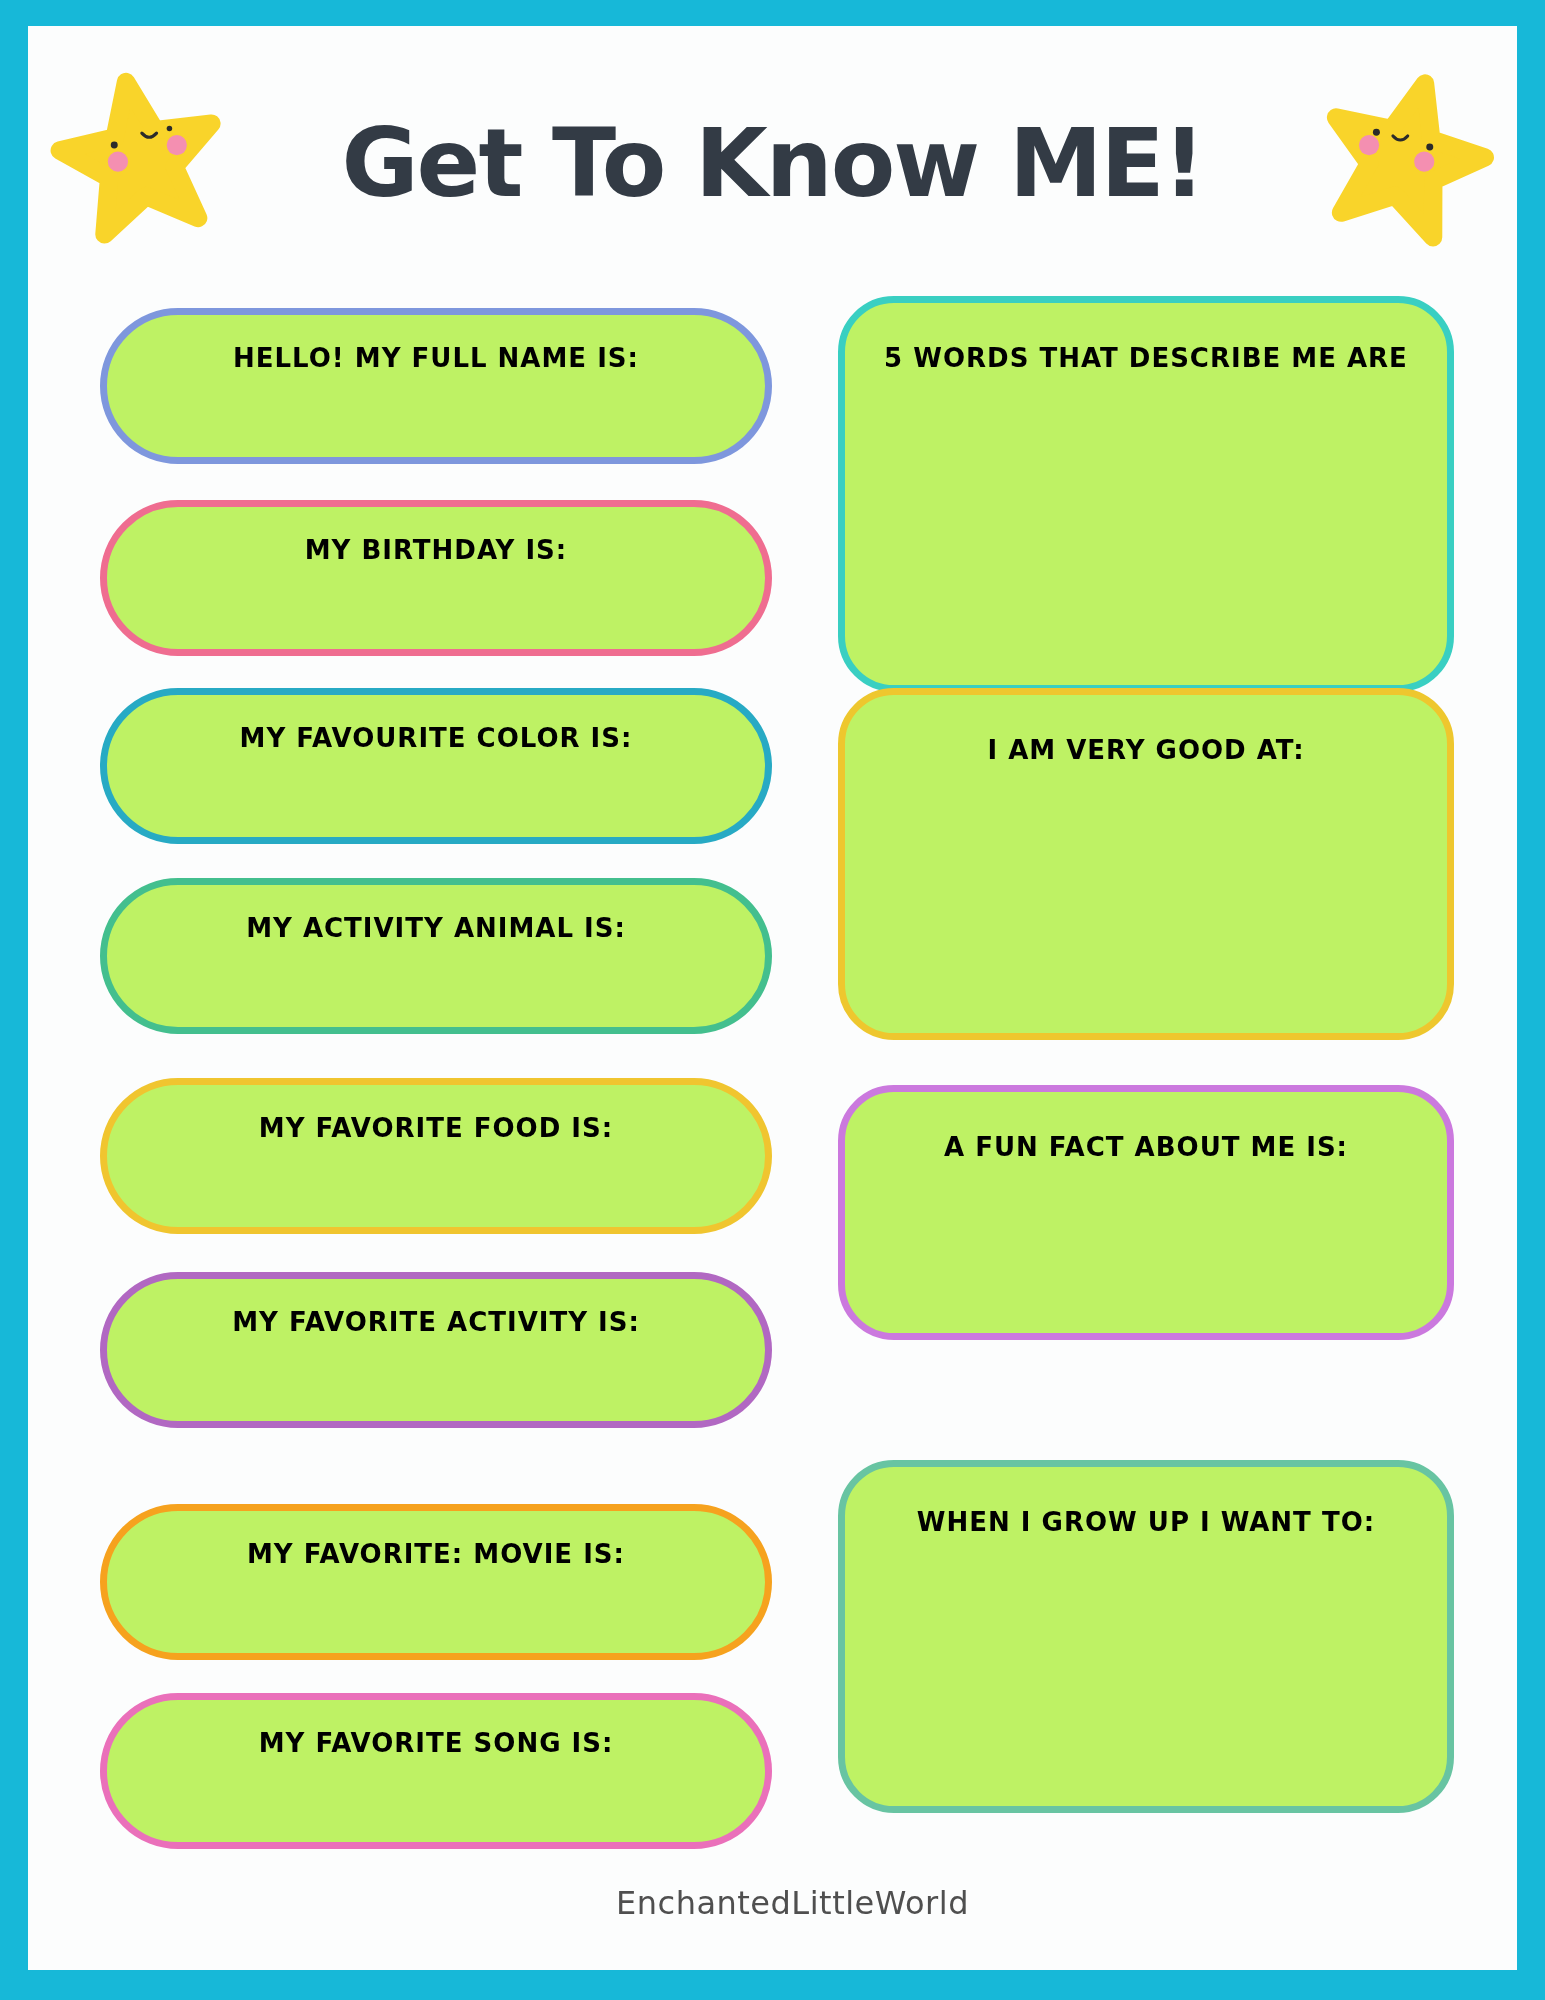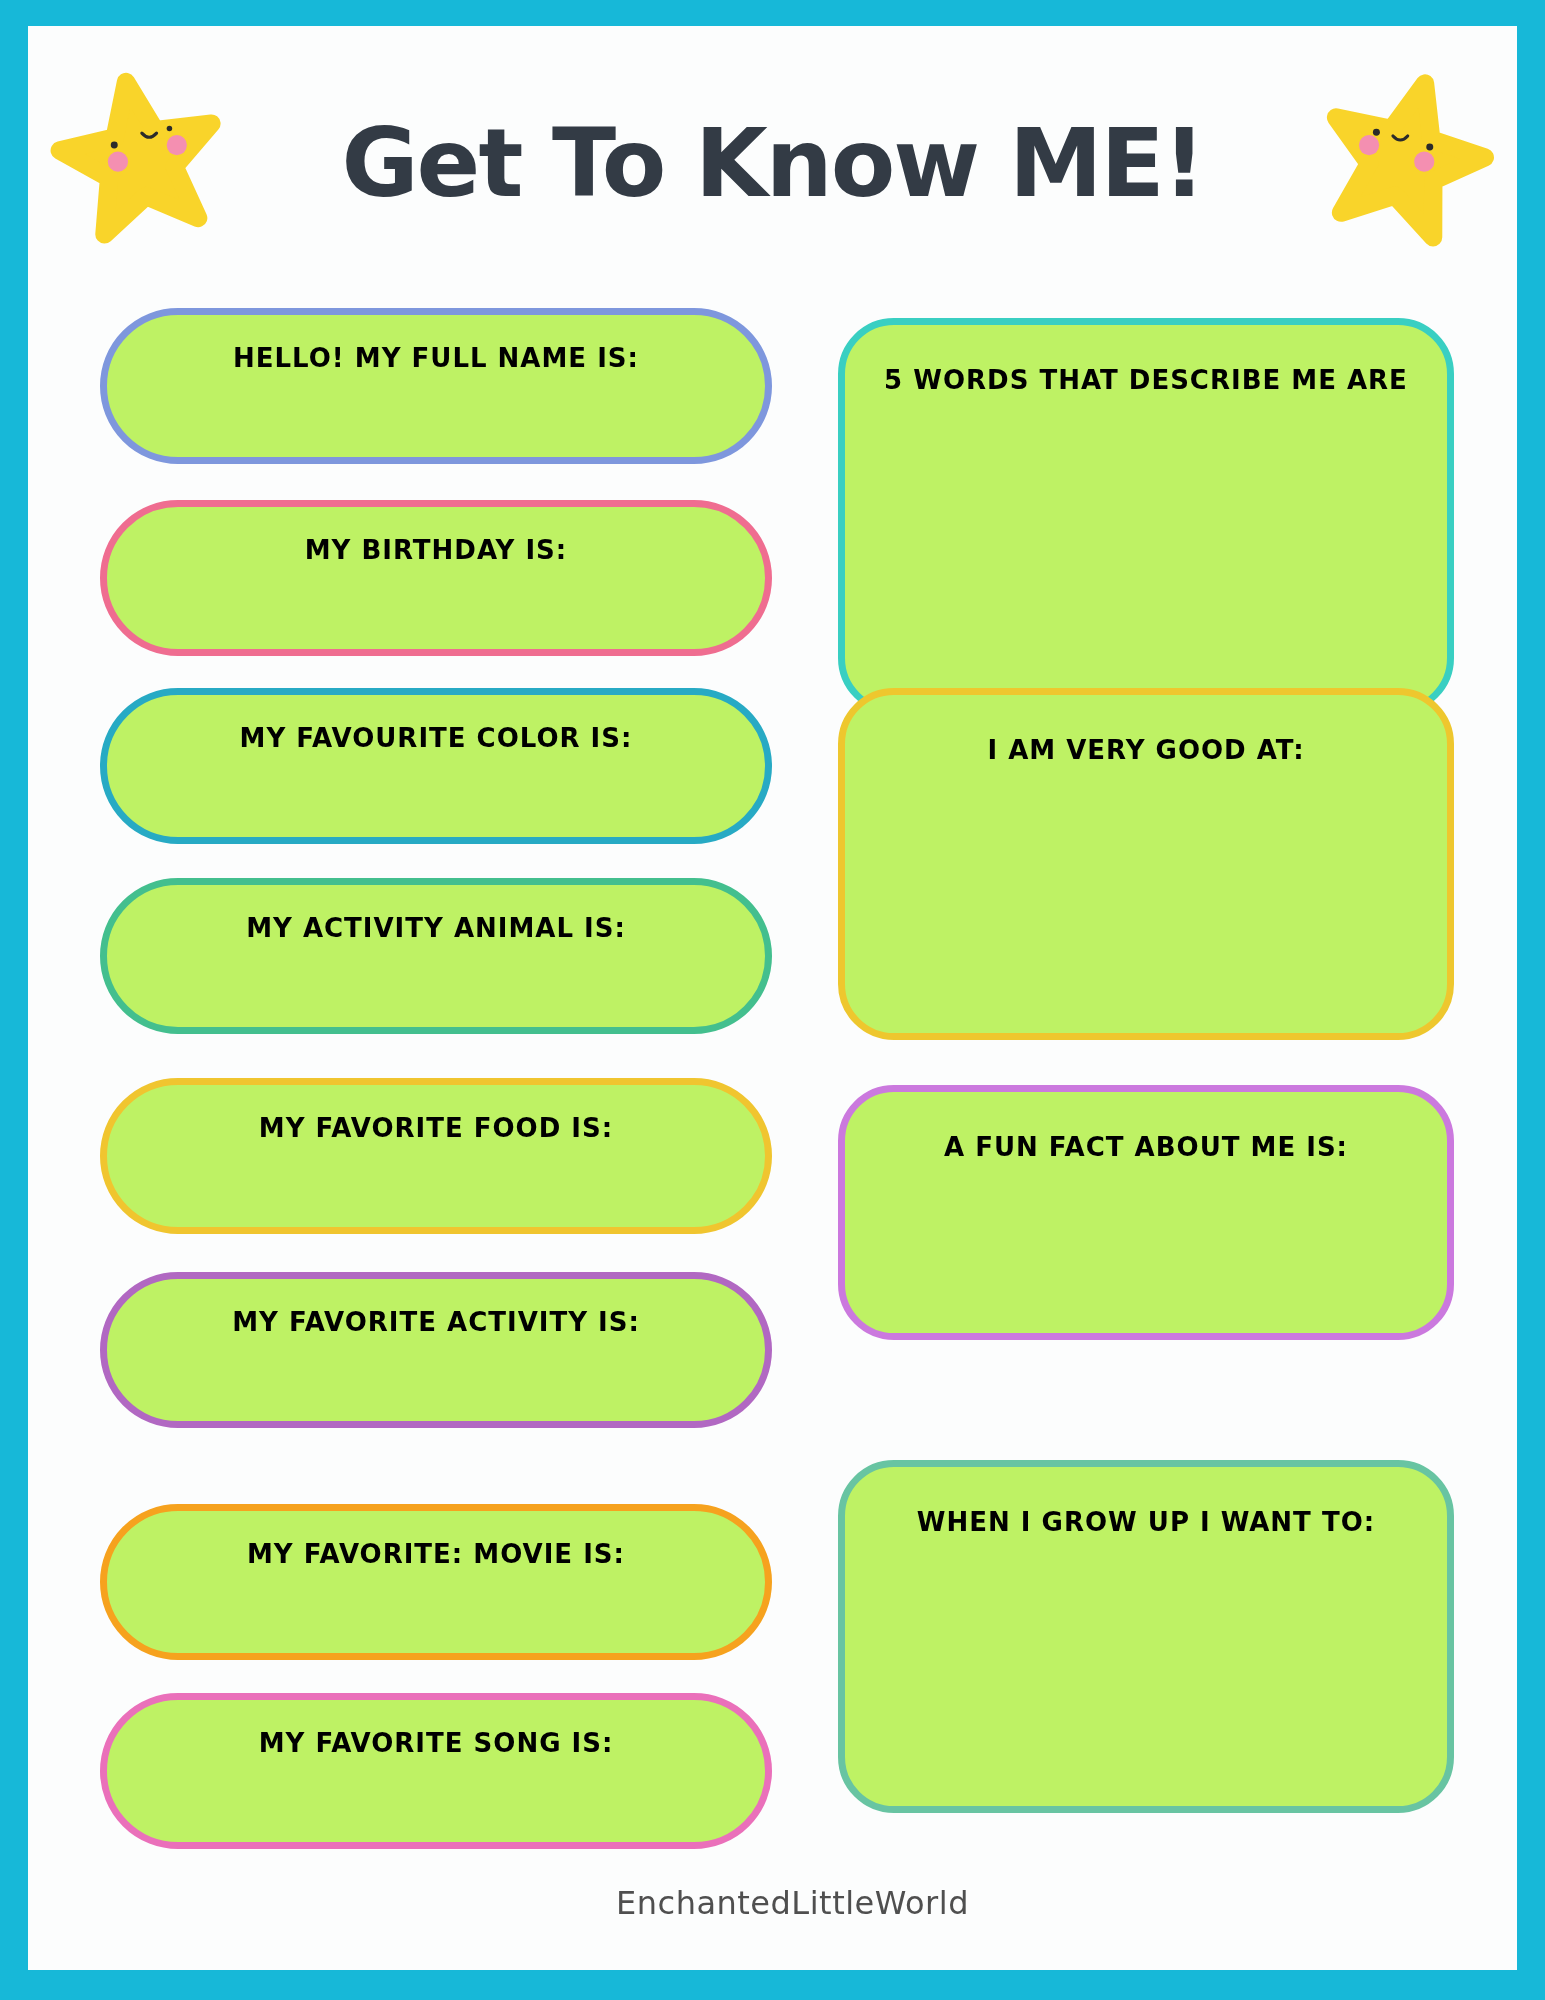--- a/index.html
+++ b/index.html
@@ -80,21 +80,21 @@
   <div class="field pill" style="top: 1272px; border-color: rgb(177, 104, 194);">
     <div class="label">MY FAVORITE ACTIVITY IS:</div>
   </div>
   <div class="field pill" style="top: 1488px; border-color: rgb(246, 162, 30); margin-top: 16px;">
     <div class="label">MY FAVORITE: MOVIE IS:</div>
   </div>
   <div class="field pill" style="top: 1693px; border-color: rgb(234, 112, 186);">
     <div class="label">MY FAVORITE SONG IS:</div>
   </div>
 
-  <div class="field bigbox" style="top: 318px; height: 396px; border-color: rgb(57, 207, 194);">
+  <div class="field bigbox" style="top: 296px; height: 396px; border-color: rgb(57, 207, 194);">
     <div class="label">5 WORDS THAT DESCRIBE ME ARE</div>
   </div>
   <div class="field bigbox" style="top: 688px; height: 352px; border-color: rgb(238, 199, 46);">
     <div class="label">I AM VERY GOOD AT:</div>
   </div>
   <div class="field bigbox" style="top: 1085px; height: 255px; border-color: rgb(203, 121, 222);">
     <div class="label">A FUN FACT ABOUT ME IS:</div>
   </div>
   <div class="field bigbox" style="top: 1460px; height: 353px; border-color: rgb(104, 196, 162);">
     <div class="label">WHEN I GROW UP I WANT TO:</div>

